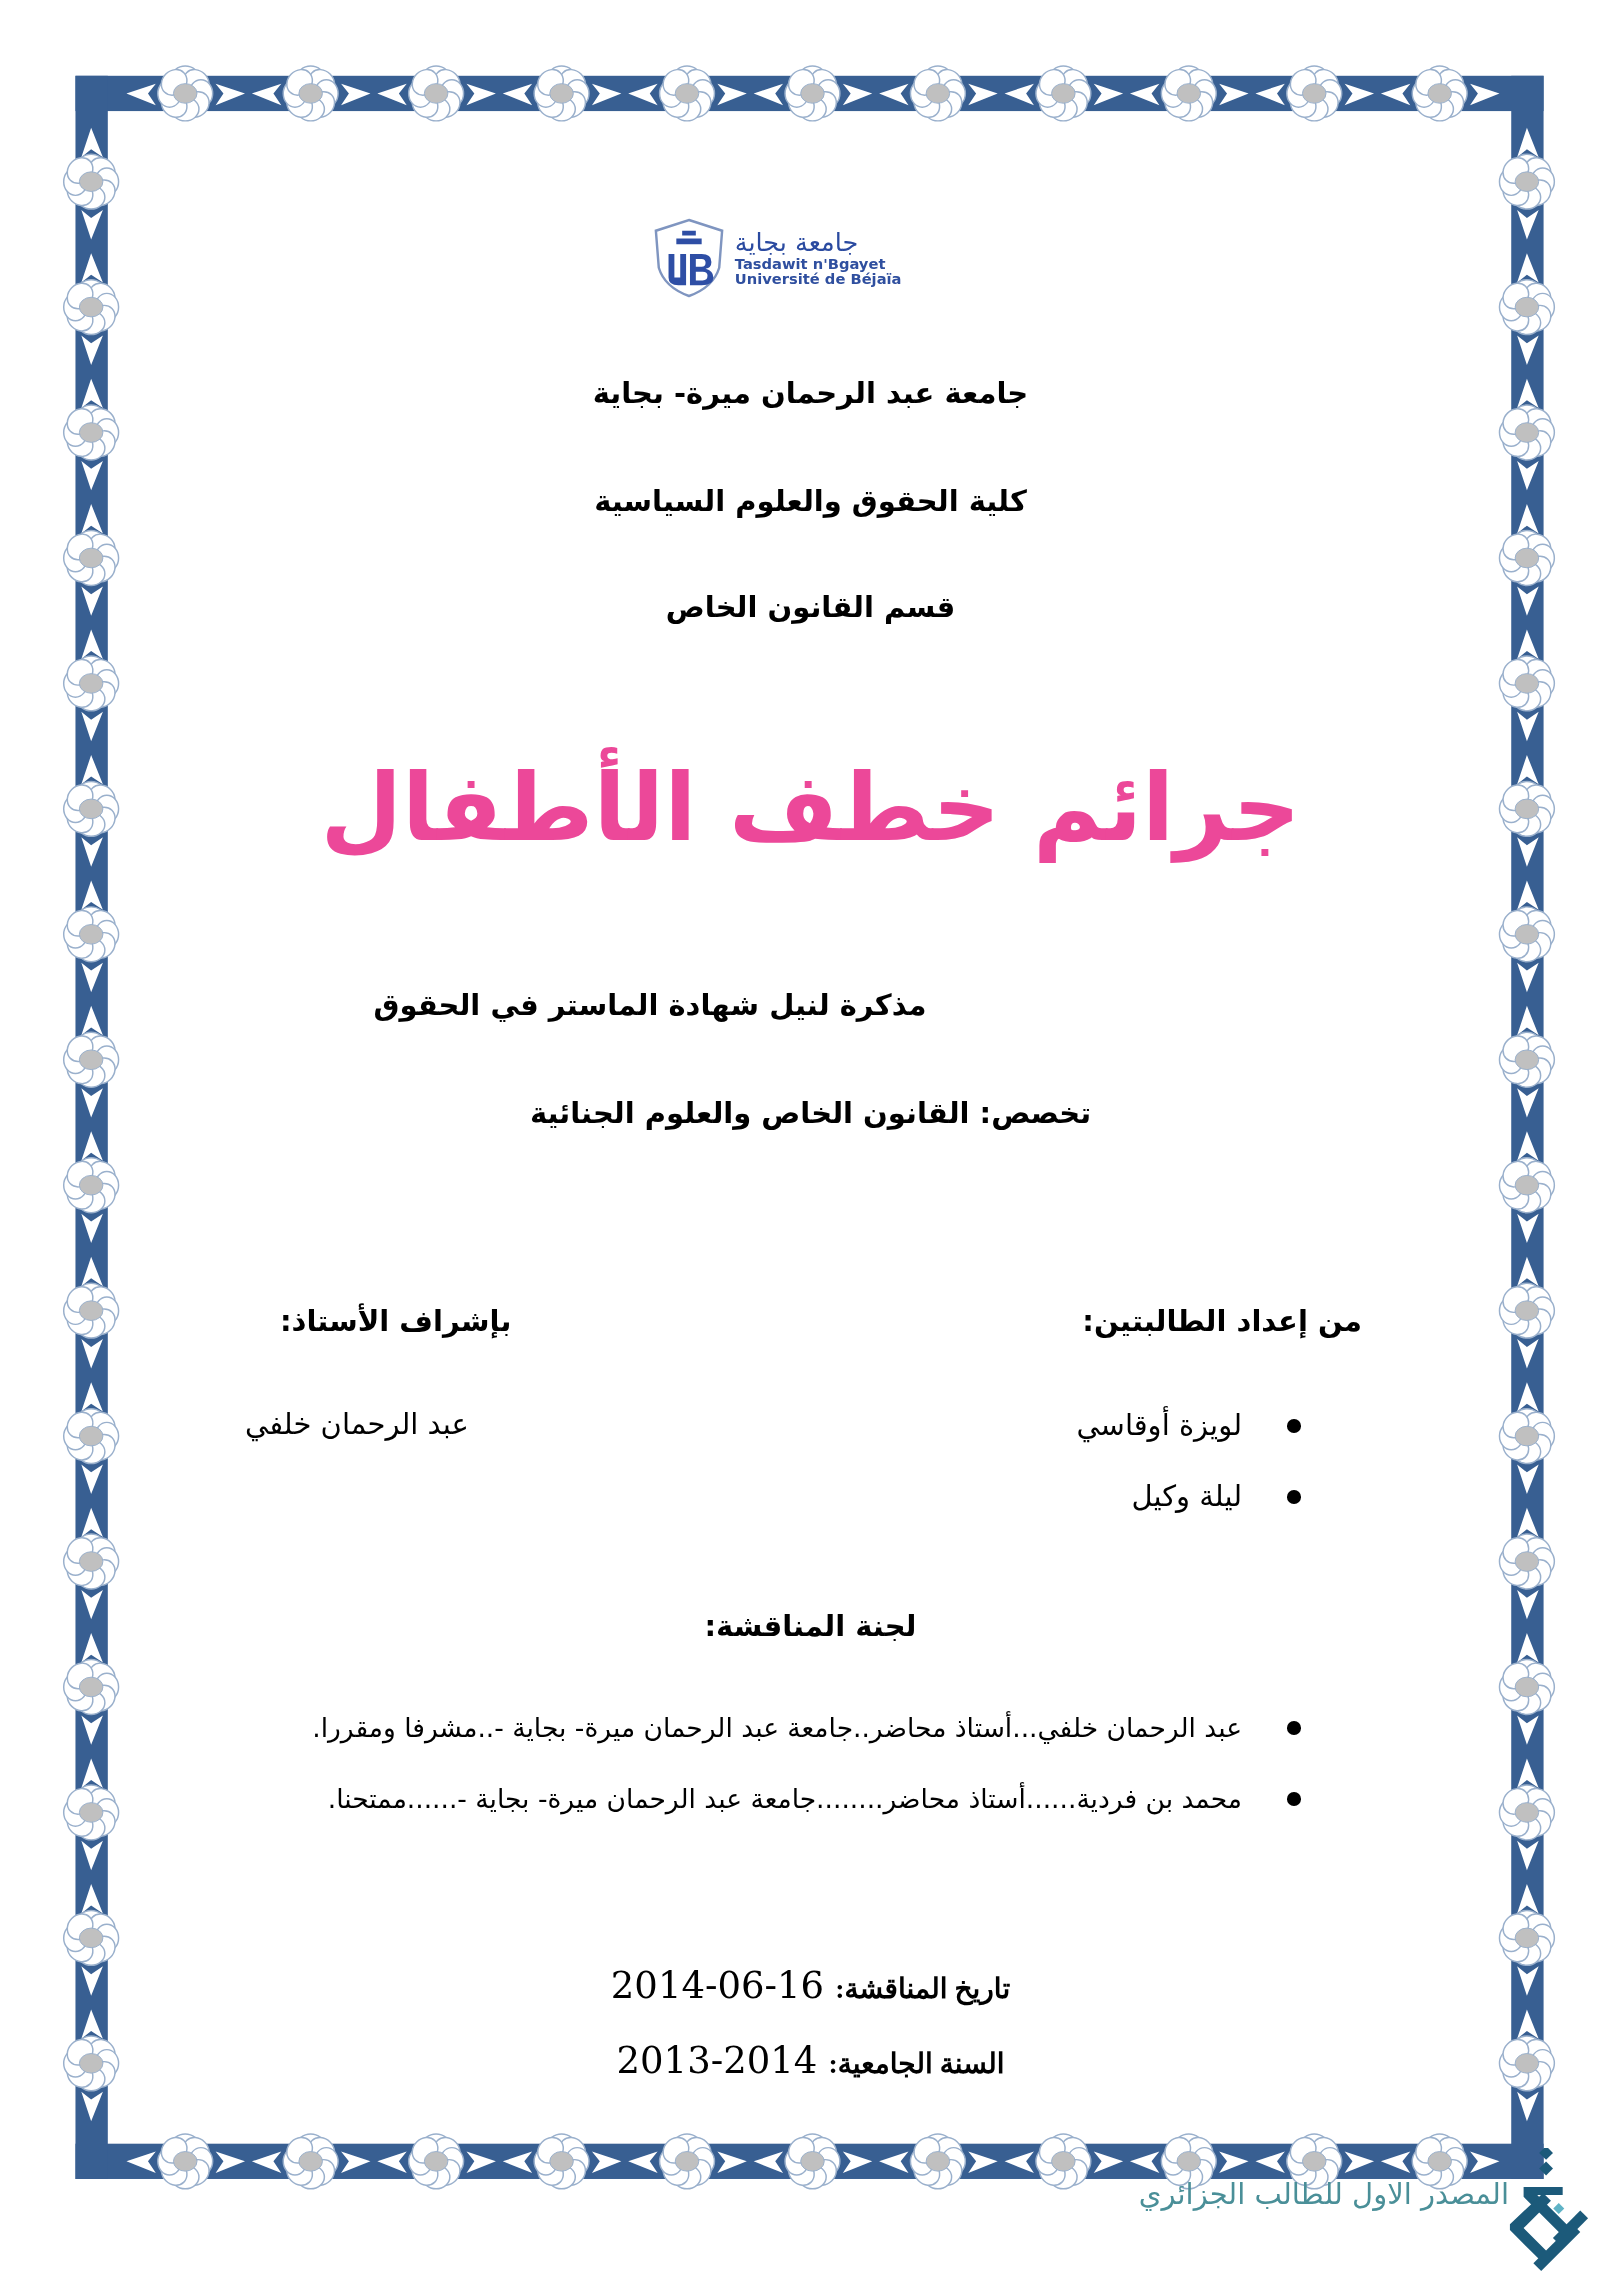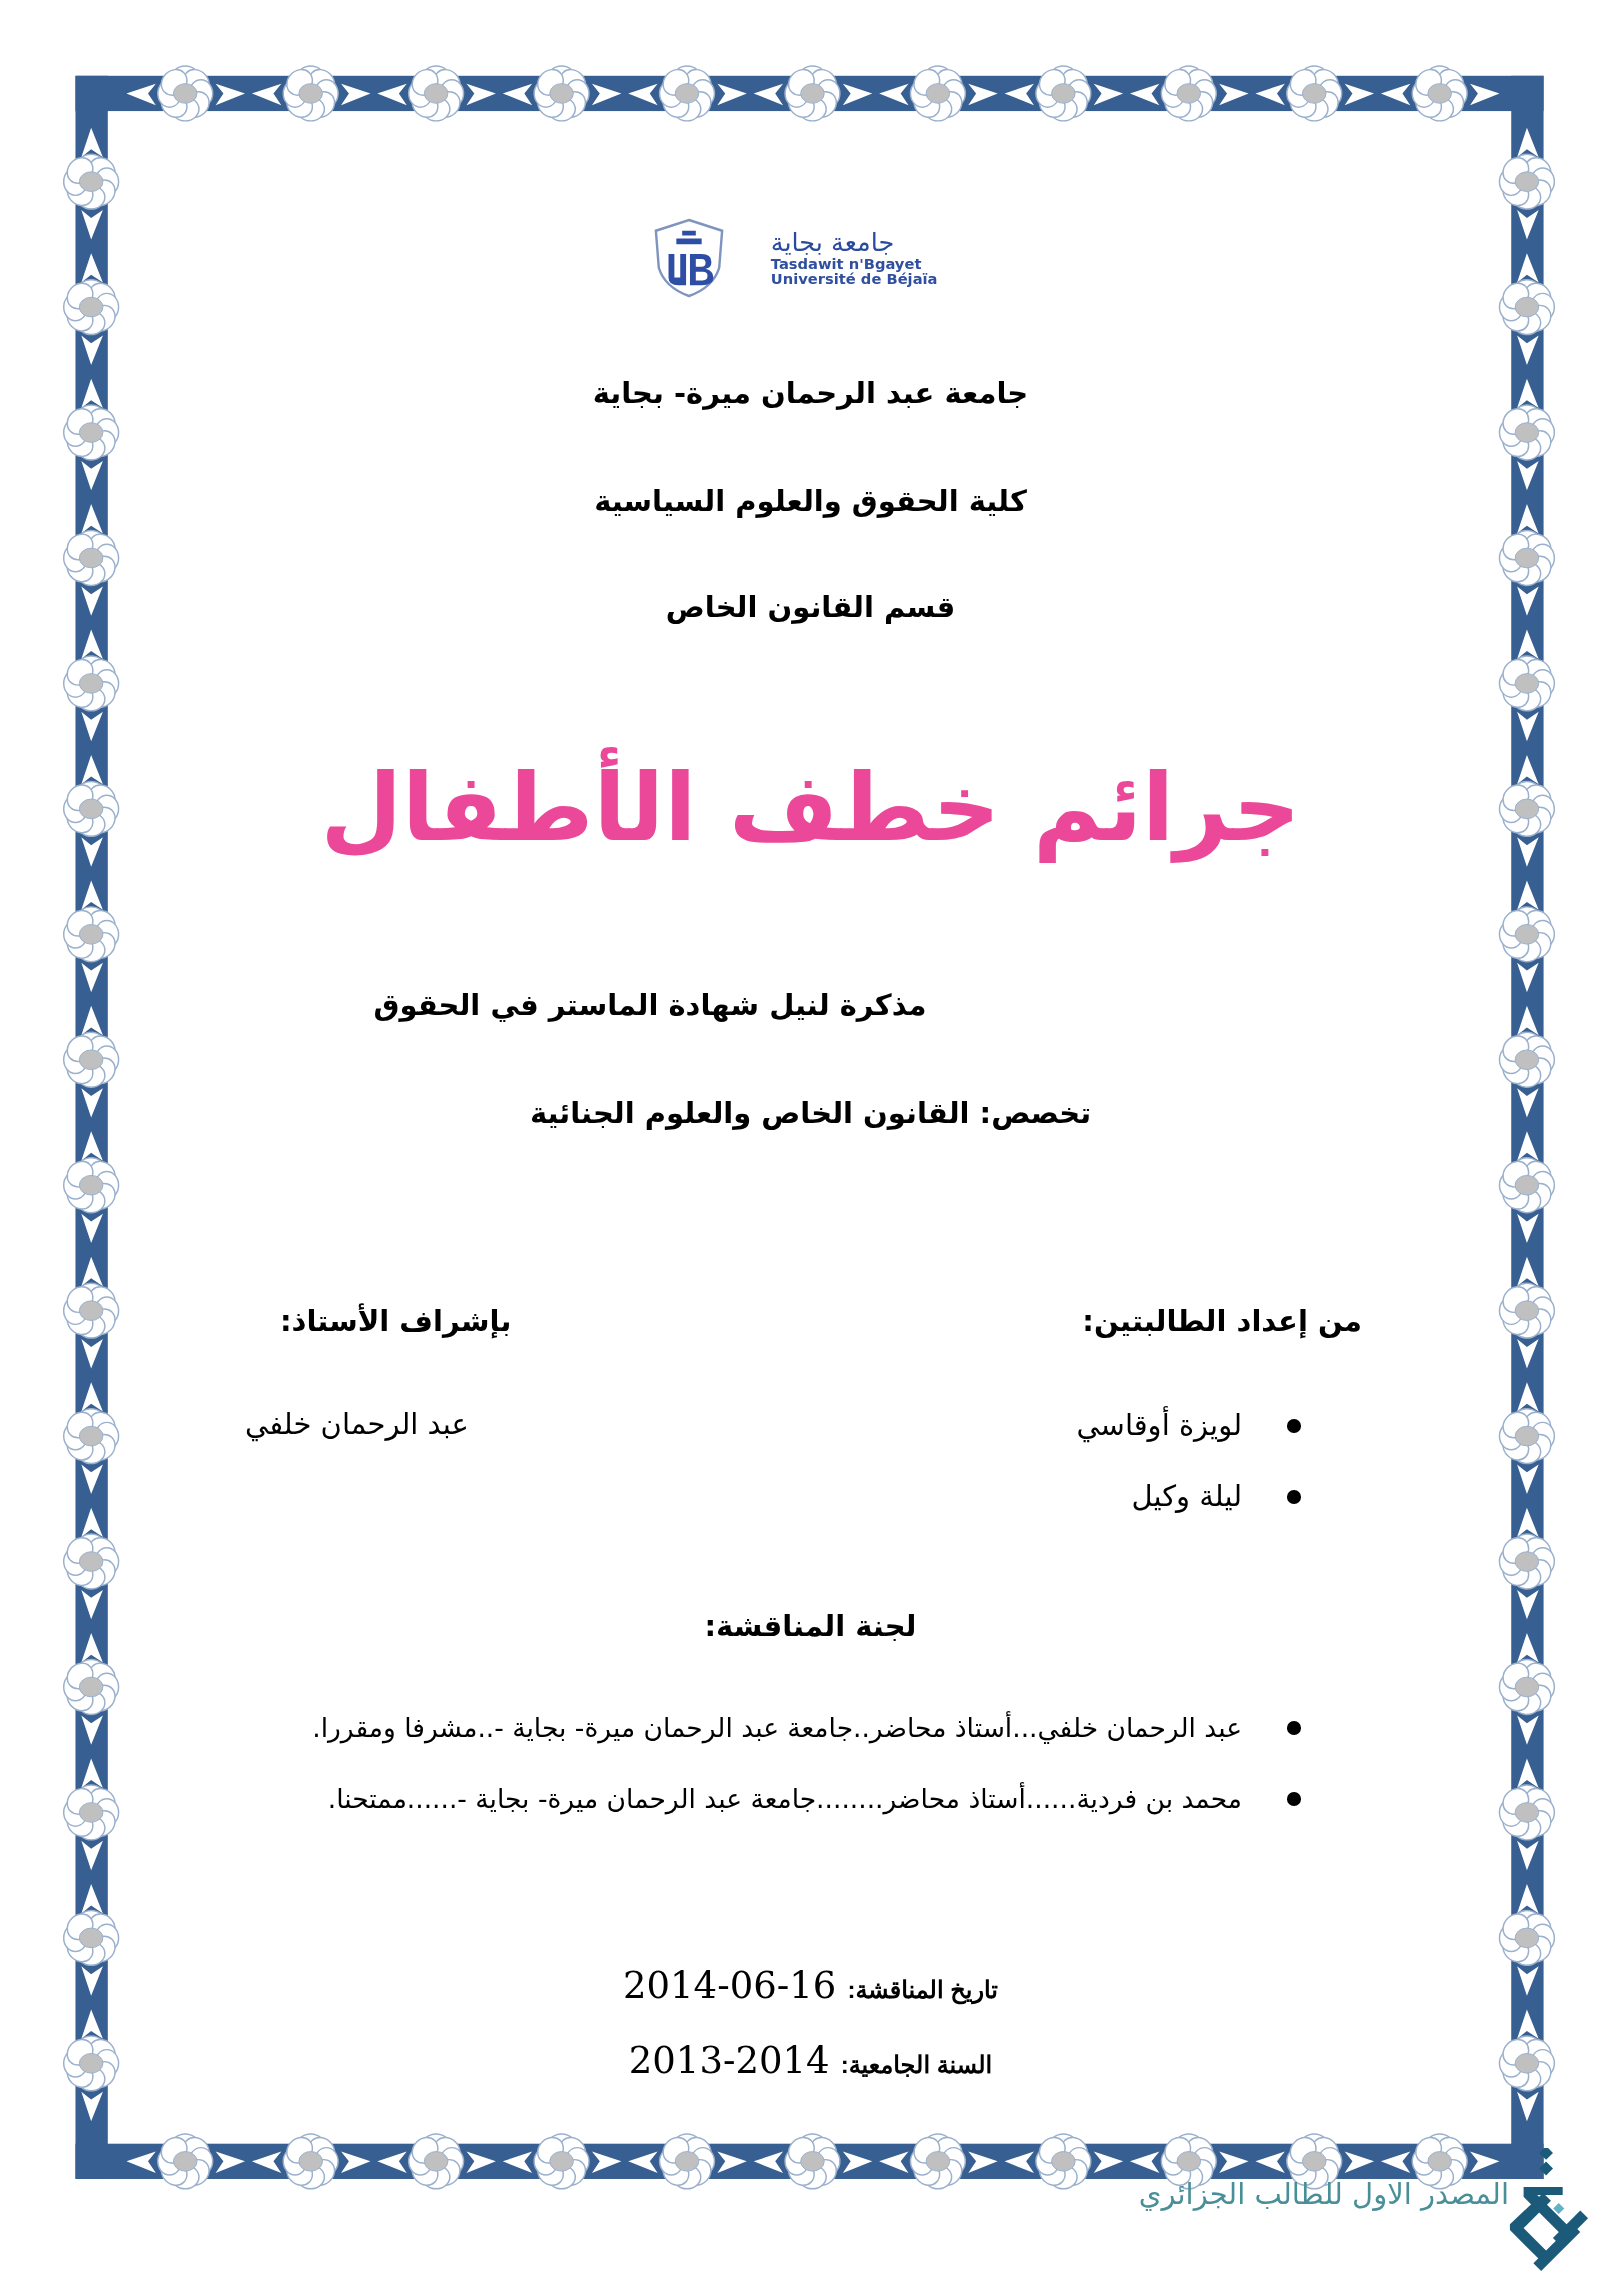--- a/index.html
+++ b/index.html
@@ -11,41 +11,41 @@
   }
   .frame { position: absolute; left: 0; top: 0; width: 1621px; height: 2293px; }
   .rtl { direction: rtl; unicode-bidi: embed; }
   .abs { position: absolute; white-space: nowrap; }
   .center-x { left: 0; width: 1621px; text-align: center; }
 
   .logo-wrap {
     position: absolute; left: 651px; top: 214px; width: 294px; height: 88px;
     display: flex; align-items: center; gap: 7.8px;
   }
-  .logo-text { display: flex; flex-direction: column; line-height: 1.05; margin-left: 36px; }
+  .logo-text { display: flex; flex-direction: column; line-height: 1.05; }
   .logo-ar { font-family: "DejaVu Sans", sans-serif; color: #2a4aa0; font-size: 25.5px; direction: rtl; text-align: left; }
   .logo-l1, .logo-l2 { font-family: "DejaVu Sans", sans-serif; font-weight: bold; color: #2f4f9f; font-size: 14.7px; }
 
   .hdr { font-family: "DejaVu Sans", sans-serif; font-weight: bold; font-size: 29px; }
   .title {
     font-family: "DejaVu Sans", sans-serif; font-weight: bold;
     font-size: 94px; color: #ec4899; letter-spacing: 1px;
   }
   .sub { font-family: "DejaVu Sans", sans-serif; font-size: 29px; font-weight: bold; }
   .label-bold { font-family: "DejaVu Sans", sans-serif; font-weight: bold; font-size: 29px; }
   .name { font-family: "DejaVu Sans", sans-serif; font-size: 29px; }
   .bullet-list { margin: 0; padding: 0; list-style: none; }
   .bullet-list li { position: relative; padding-right: 63px; height: 71px; line-height: 71px; }
   .bullet-list li::before {
     content: ""; position: absolute; right: 3.9px; top: 29px;
     width: 13.7px; height: 13.7px; border-radius: 50%; background: #000;
   }
   .committee { font-family: "DejaVu Sans", sans-serif; font-size: 26.5px; }
   .date-line { font-size: 35px; }
-  .date-line .lbl { font-family: Liberation Sans, sans-serif; font-weight: bold; font-size: 24px; }
+  .date-line .lbl { font-family: Liberation Serif, serif; font-weight: bold; font-size: 28px; }
   .date-line .val { font-family: "DejaVu Serif", serif; font-size: 37px; }
 
   .watermark { position: absolute; left: 1078px; top: 2171px; width: 431px; }
   .wm-en {
     font-family: "DejaVu Sans", sans-serif; font-weight: bold; font-size: 53px;
     color: #3f8e9a; letter-spacing: 2px; line-height: 1; opacity: 0.92;
   }
   .wm-ar { font-family: "DejaVu Sans", sans-serif; font-size: 29px; color: #4a8f98; direction: rtl; text-align: right; margin-top: 5.9px; }
 </style>
 </head>

